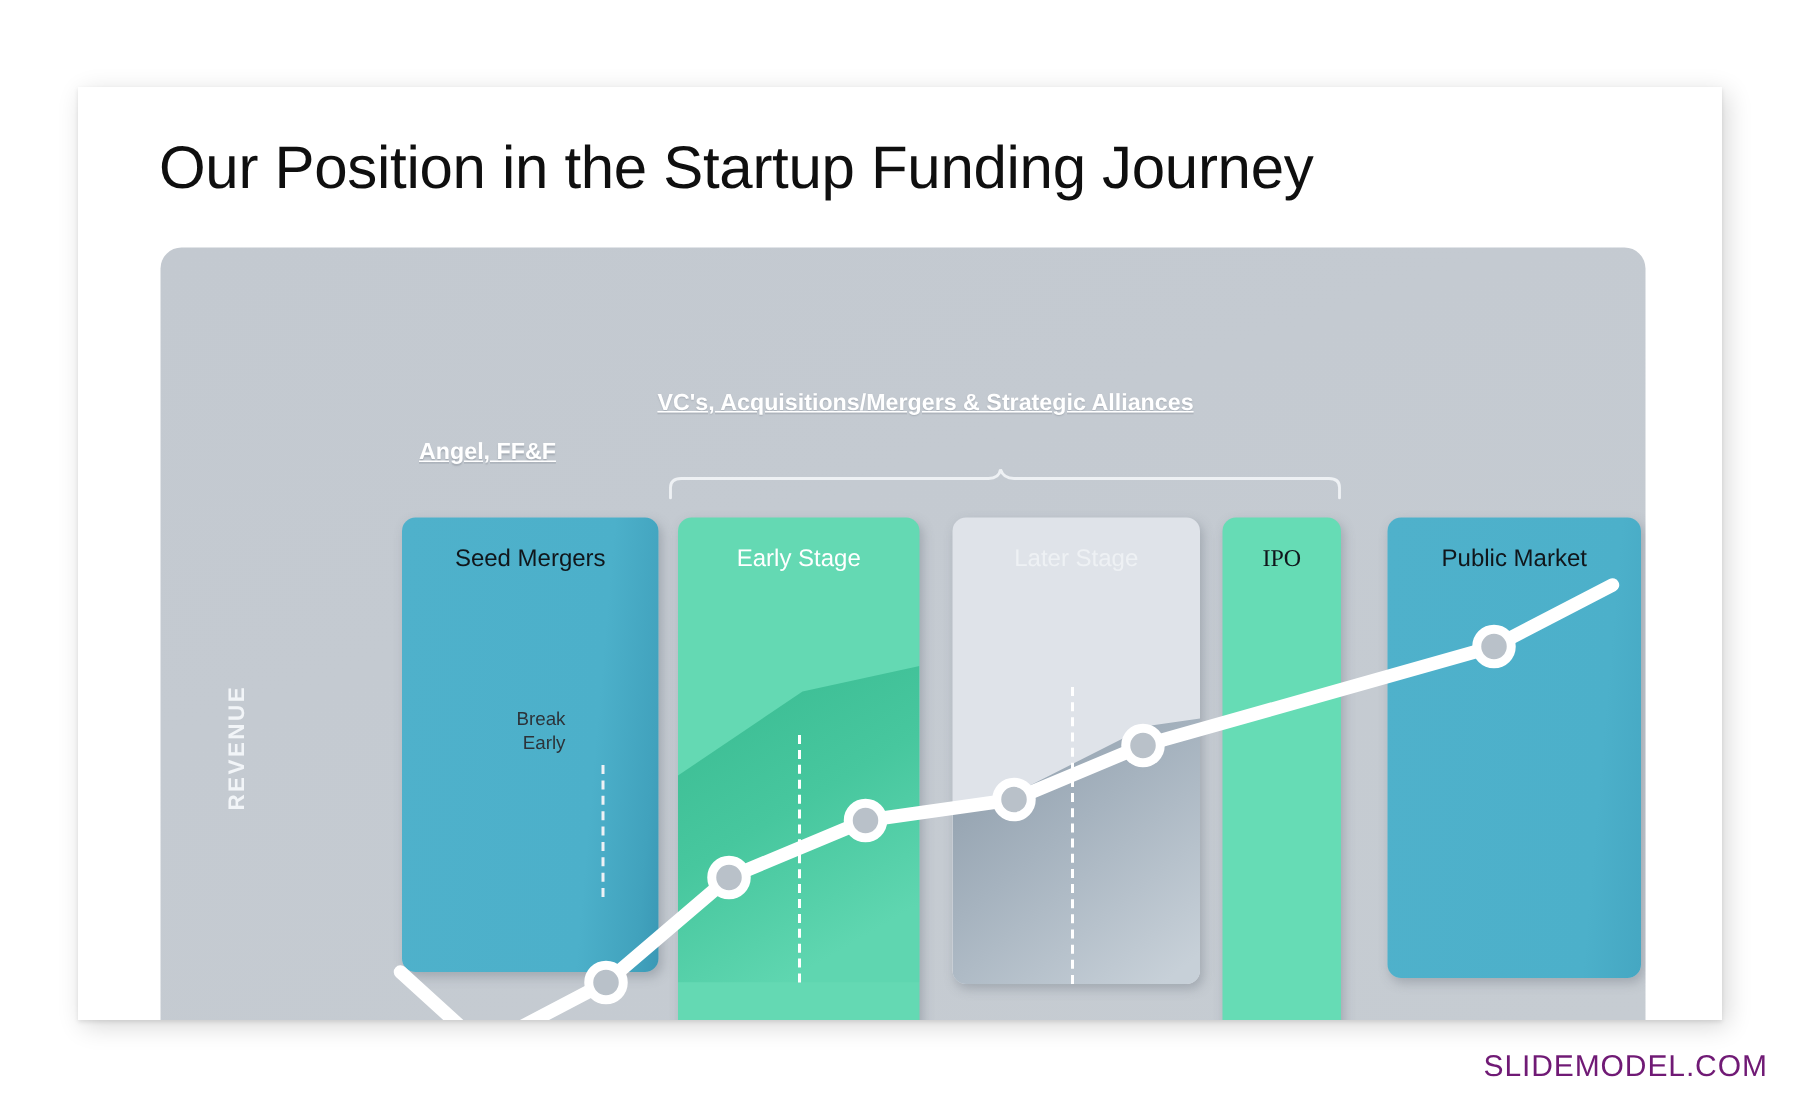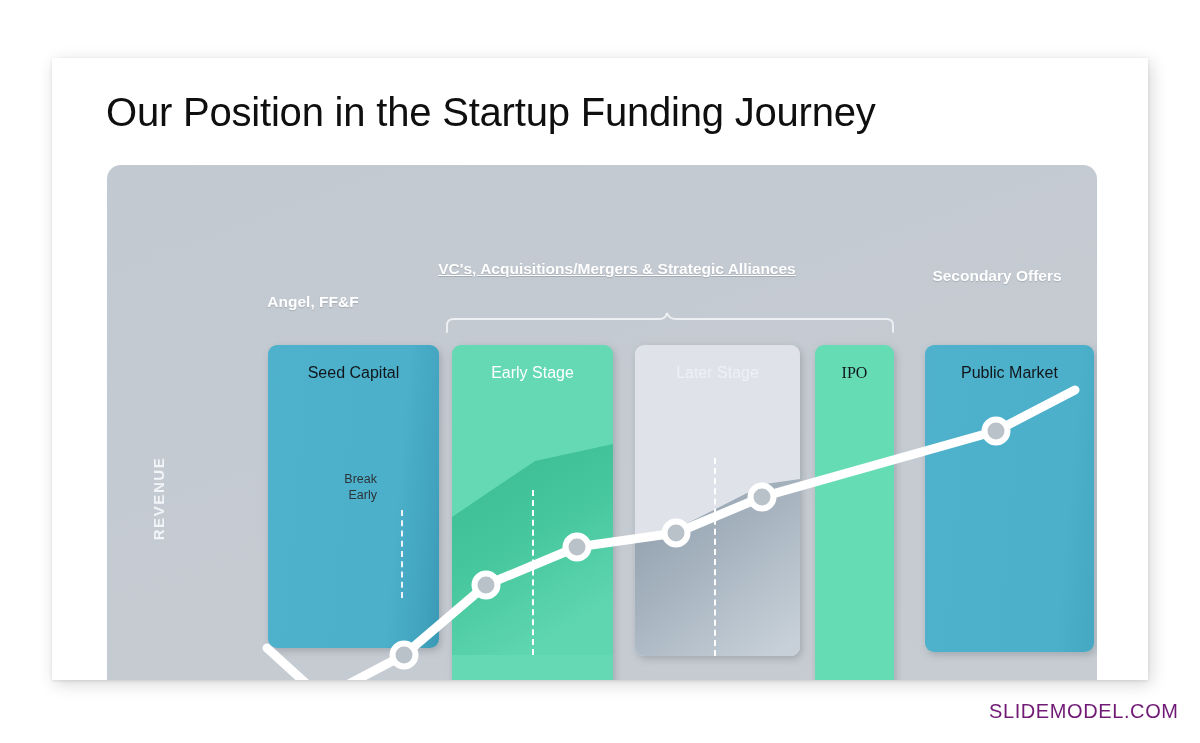--- a/index.html
+++ b/index.html
@@ -49,21 +49,21 @@
   
   .cat-head {
     position: absolute;
     text-align: center;
     color: #ffffff;
     font-weight: bold;
     font-size: 15.5px;
     line-height: 1.6;
     text-shadow: 0 1px 1px rgba(110,118,128,0.35);
   }
-  #cat-angel   { left: 96px; top: 125px; width: 220px; }
+  #cat-angel   { left: 108px; top: 125px; width: 220px; text-decoration: underline; }
   #cat-vc      { left: 300px; top:  92px; width: 420px; text-decoration: underline; }
   #cat-second  { left: 790px; top:  99px; width: 200px; }
 
   
   .brace { position: absolute; left: 338px; top: 146px; width: 450px; height: 22px; }
 
   
   .bar {
     position: absolute;
     border-radius: 9px;
@@ -187,28 +187,27 @@
 <div id="root">
 
   <div class="slide">
 
     <div class="slide-title">Our Position in the Startup Funding Journey</div>
 
     <div class="panel">
 
       <div class="cat-head" id="cat-angel">Angel, FF&amp;F</div>
       <div class="cat-head" id="cat-vc">VC's, Acquisitions/Mergers &amp; Strategic Alliances</div>
-      <div class="cat-head" id="cat-second">Secondary Offers</div>
 
       <svg class="brace" viewBox="0 0 450 22">
         <path d="M2,21 L2,14 Q2,8 9,8 L214,8 Q221,8 222,2 Q224,8 231,8 L441,8 Q448,8 448,14 L448,21" fill="none" stroke="#eef1f4" stroke-width="1.9" stroke-linecap="round"></path>
       </svg>
 
       <div class="bar" id="bar-seed">
-        <div class="bar-label lab-dark">Seed Capital</div>
+        <div class="bar-label lab-dark">Seed Mergers</div>
       </div>
 
       <div class="bar" id="bar-early">
 
         <svg class="underfill" viewBox="0 0 161 310" preserveAspectRatio="none">
           <defs>
             <linearGradient id="gEarly" x1="0" y1="0" x2="0.45" y2="1">
               <stop offset="0%" stop-color="#39ba91"></stop>
               <stop offset="55%" stop-color="#47c79e"></stop>
               <stop offset="100%" stop-color="#5fd6b0"></stop>

